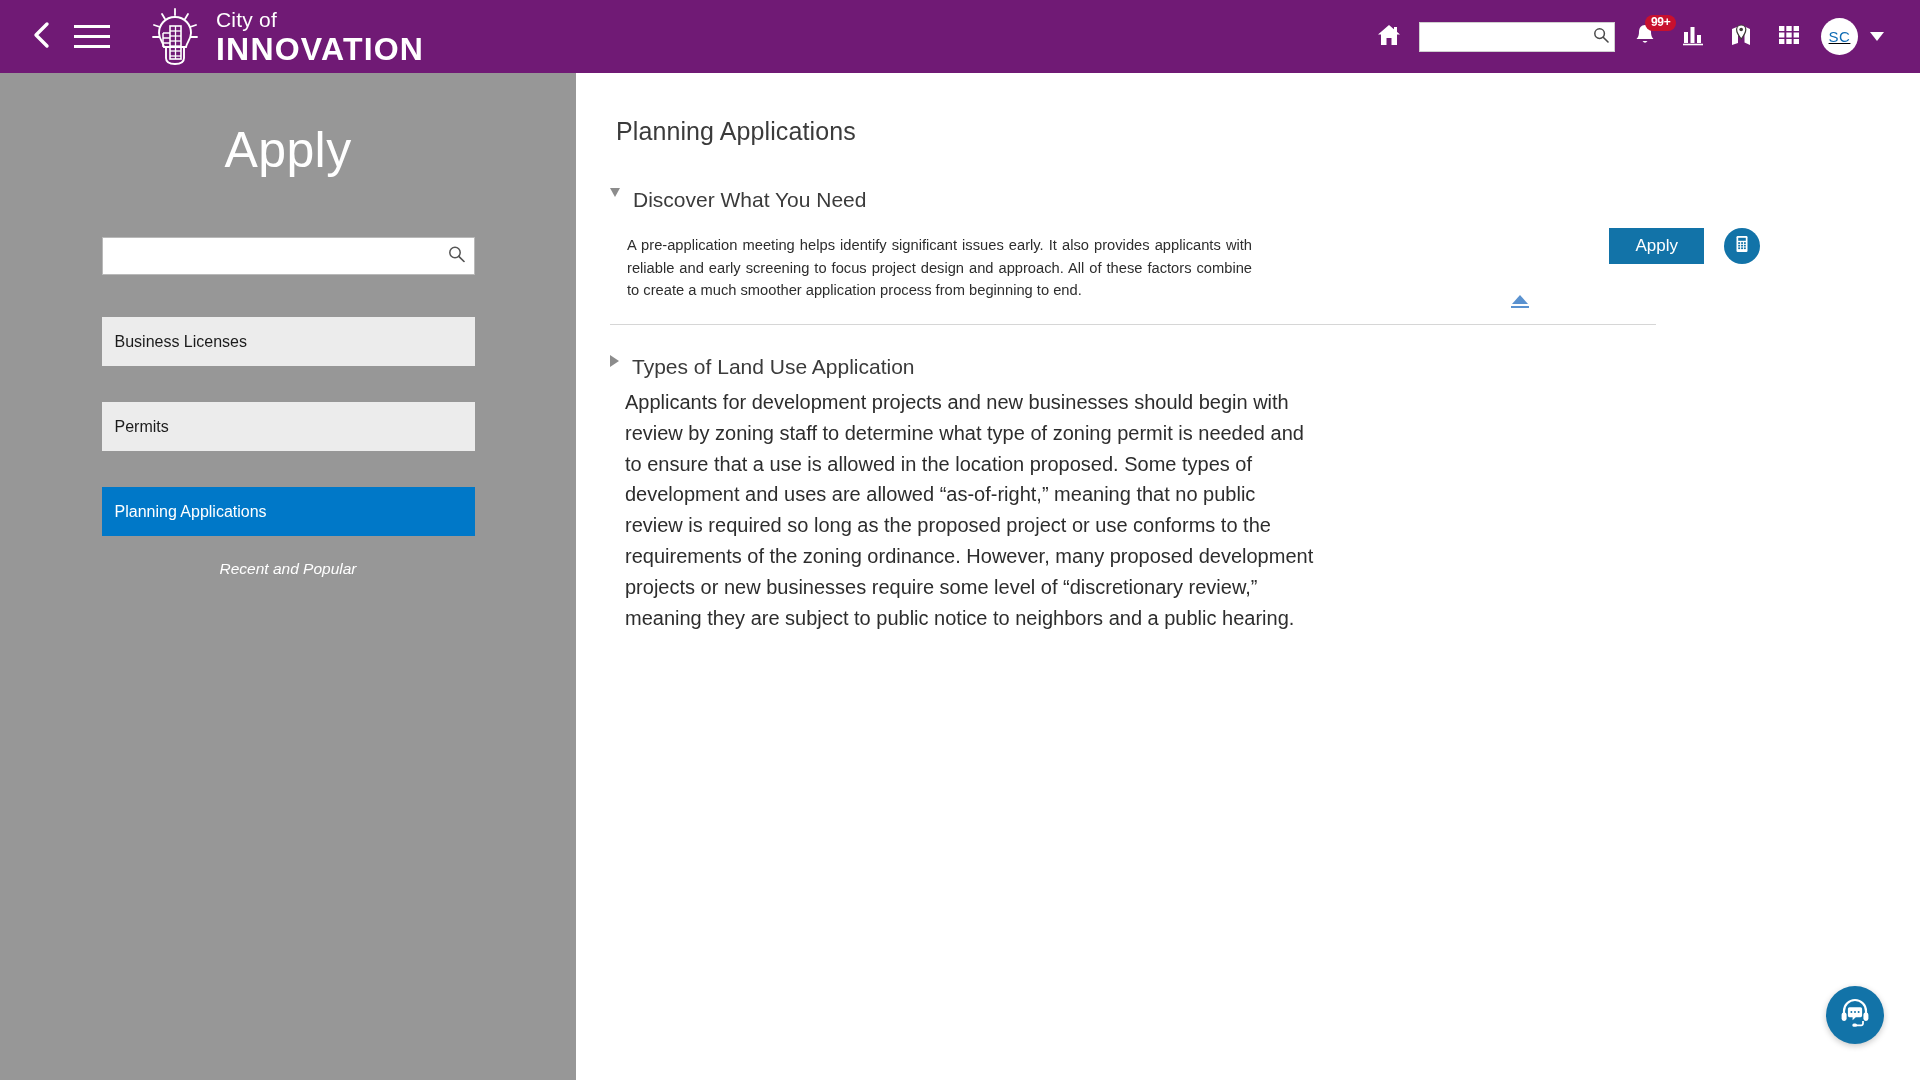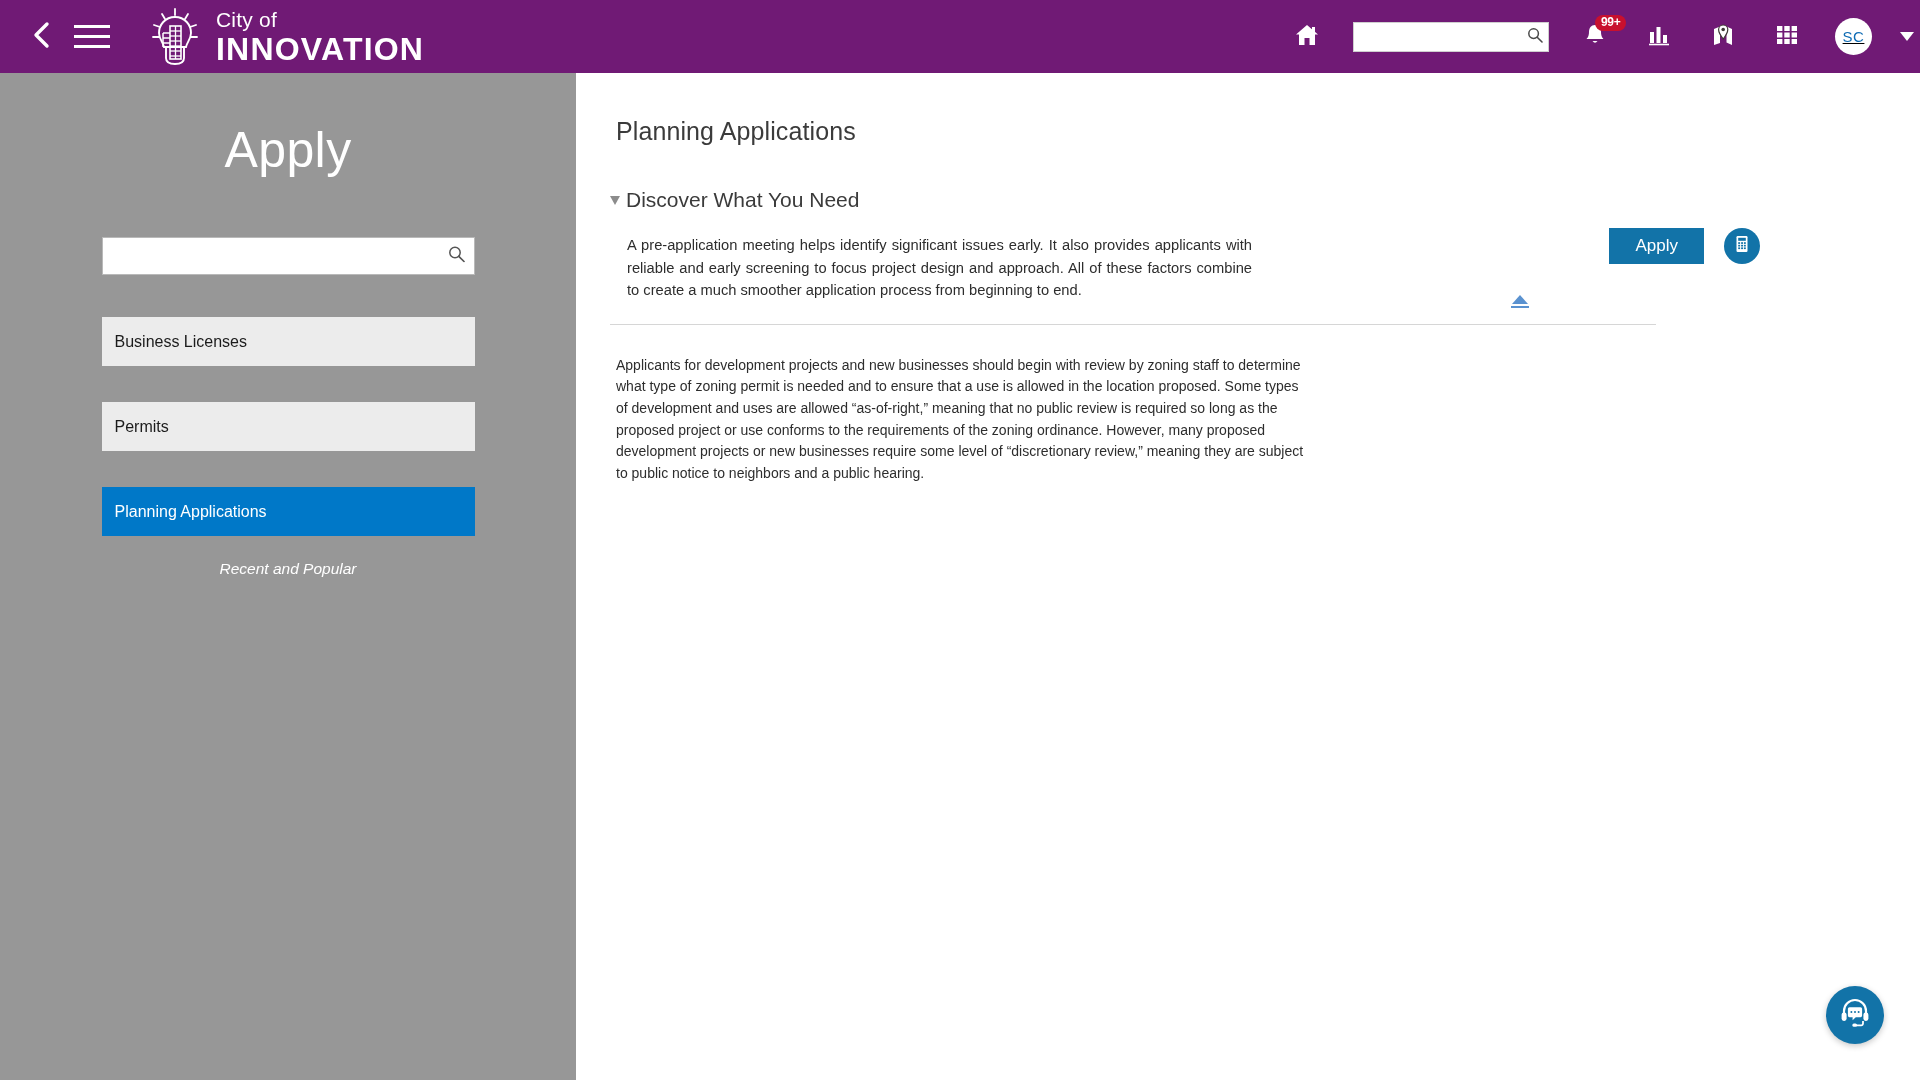--- a/index.html
+++ b/index.html
@@ -36,21 +36,21 @@
     font-size: 21px; letter-spacing: .2px; font-weight: 400;
     margin-bottom: 3px; display: block;
   }
   .brand-name {
     font-size: 32px; letter-spacing: 1.2px; font-weight: 700;
     display: block;
   }
 
   .hdr-right {
     margin-left: auto; display: flex; align-items: center;
-    padding-right: 6px; gap: 16px; text-decoration: underline;
+    padding-right: 36px; gap: 0px; text-decoration: underline;
   }
   .hdr-icon {
     width: 48px; height: 48px; display: flex;
     align-items: center; justify-content: center;
     cursor: pointer; position: relative;
   }
   .hdr-search-wrap {
     position: relative; margin: 0 6px 0 6px;
   }
   .hdr-search {
@@ -128,21 +128,21 @@
   .content {
     position: absolute; top: 73px; left: 576px;
     width: 1344px; height: 1007px; background: #ffffff;
   }
   .page-title {
     color: #3b3b3b; font-size: 25px; font-weight: 400;
     margin: 44px 0 0 40px; letter-spacing: .1px;
   }
   .section { margin: 42px 0 0 34px; position: relative; }
   .sec-head {
-    display: flex; align-items: center; gap: 6px;
+    display: flex; align-items: flex-start; gap: 13px;
     cursor: pointer;
   }
   .tri-open {
     width: 0; height: 0;
     border-top: 9px solid #8c8c8c;
     border-left: 5px solid transparent;
     border-right: 5px solid transparent;
   }
   .tri-right {
     width: 0; height: 0;
@@ -187,22 +187,22 @@
     border-right: 8px solid transparent;
   }
   .collapse-up .bar { width: 18px; height: 2px; background: #5a92d0; }
 
   .divider {
     width: 1046px; height: 1px; background: #d6d6d6;
     margin: 22px 0 0 0;
   }
   .section2 { margin: 30px 0 0 34px; }
   .sec2-desc {
-    width: 690px; color: #2d2d2d; font-size: 14px;
-    line-height: 1.54; margin: 8px 0 0 6px;
+    width: 690px; color: #2d2d2d; font-size: 20px;
+    line-height: 1.54; margin: 8px 0 0 15px;
   }
 
   
   .support-btn {
     position: absolute; right: 36px; bottom: 36px;
     width: 58px; height: 58px; border-radius: 50%;
     background: #1273a8; display: flex;
     align-items: center; justify-content: center; cursor: pointer;
     box-shadow: 0 2px 6px rgba(0,0,0,.22);
   }
@@ -412,20 +412,24 @@
       <div class="collapse-up">
         <div class="tri"></div>
         <div class="bar"></div>
       </div>
     </div>
 
     <div class="divider"></div>
   </div>
 
   <div class="section2">
+    <div class="sec-head">
+      <span class="tri-right"></span>
+      <span class="sec-title">Types of Land Use Application</span>
+    </div>
     <div class="sec2-desc">Applicants for development projects and new businesses should begin with review by zoning staff to determine what type of zoning permit is needed and to ensure that a use is allowed in the location proposed. Some types of development and uses are allowed “as-of-right,” meaning that no public review is required so long as the proposed project or use conforms to the requirements of the zoning ordinance. However, many proposed development projects or new businesses require some level of “discretionary review,” meaning they are subject to public notice to neighbors and a public hearing.</div>
   </div>
 
   <div class="support-btn">
     <span>
       <svg width="34" height="34" viewBox="0 0 34 34">
         <path d="M6 19 L6 15 A11 11 0 0 1 28 15 L28 19" fill="none" stroke="#ffffff" stroke-width="2.2"></path>
         <rect x="3.6" y="16.5" width="5" height="8.4" rx="2.3" fill="#ffffff"></rect>
         <rect x="25.4" y="16.5" width="5" height="8.4" rx="2.3" fill="#ffffff"></rect>
         <path d="M25 25 L25 27.5 A1.8 1.8 0 0 1 23.2 29.3 L18 29.3" fill="none" stroke="#ffffff" stroke-width="1.8"></path>

